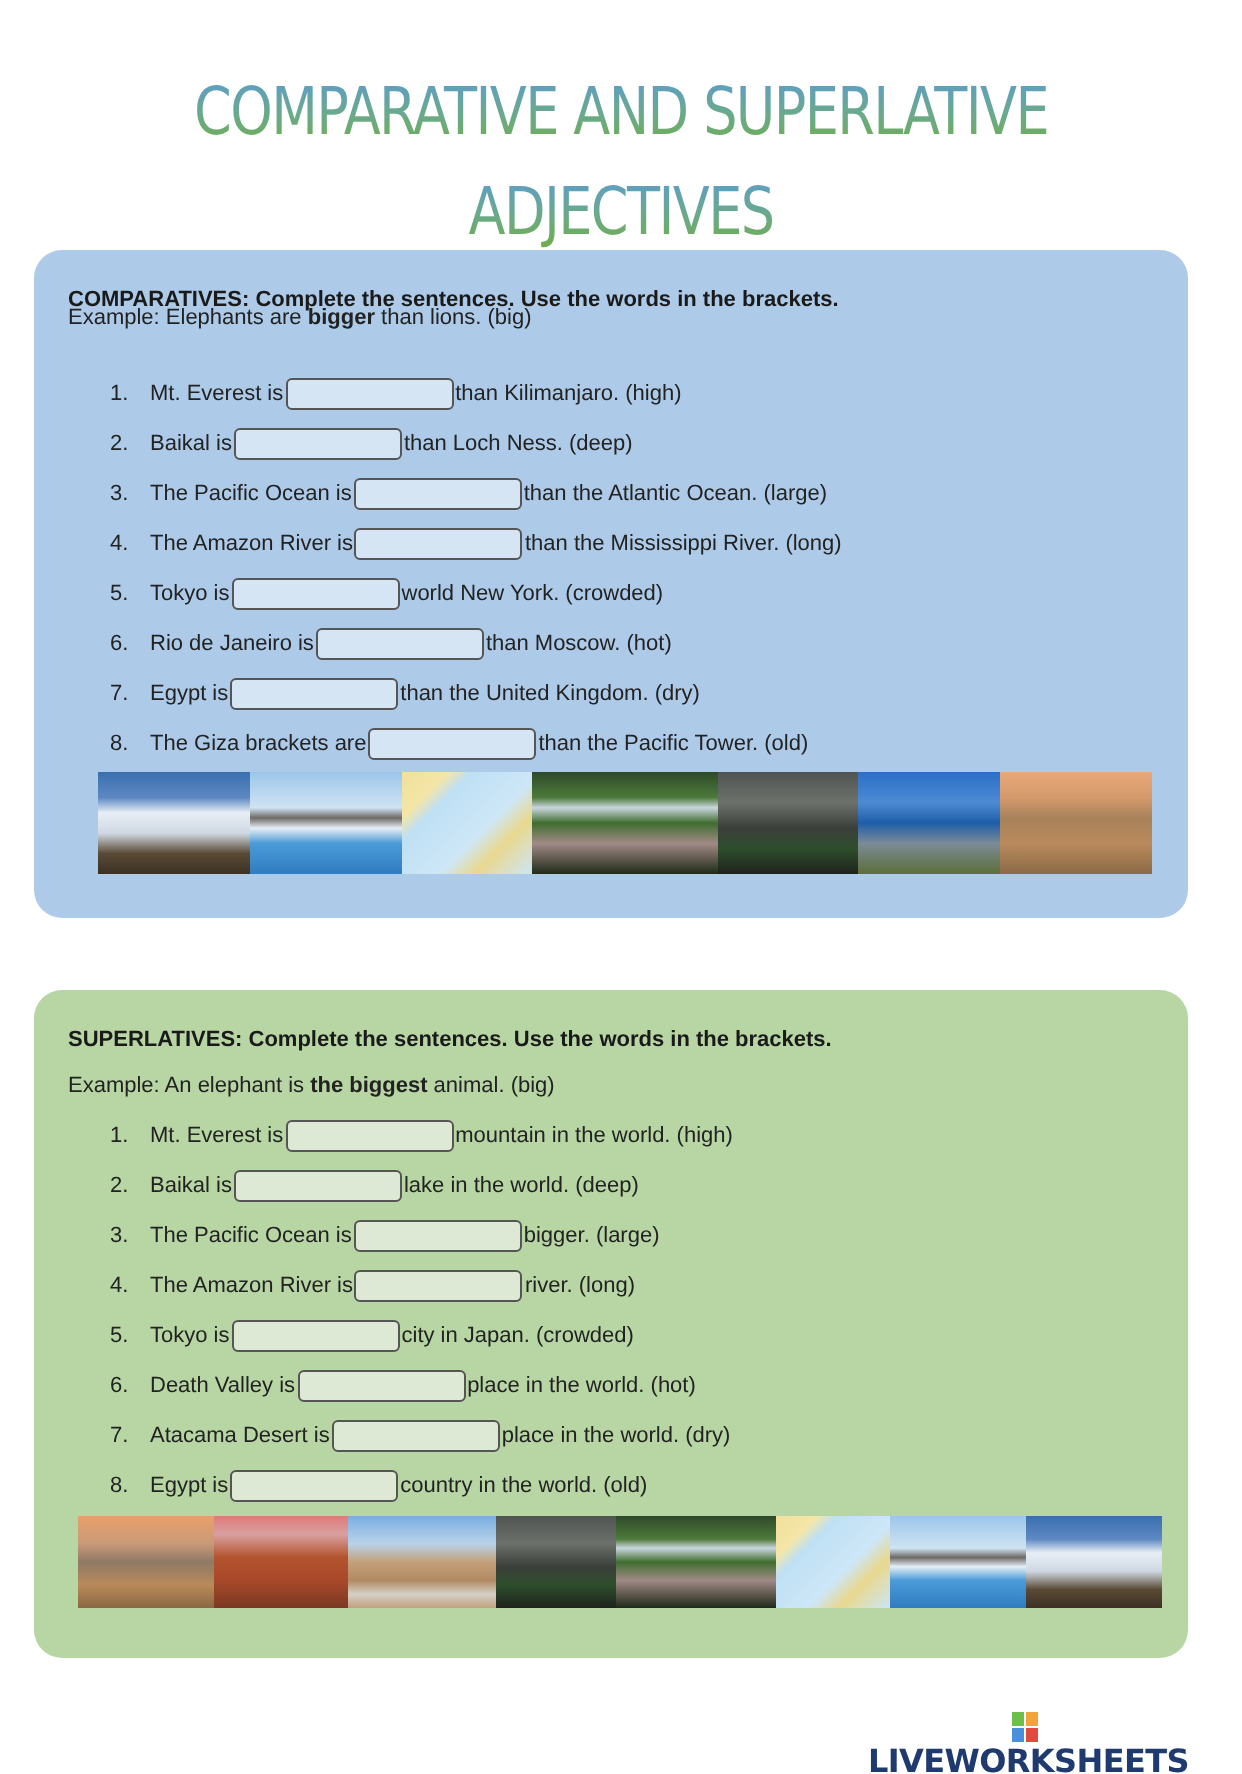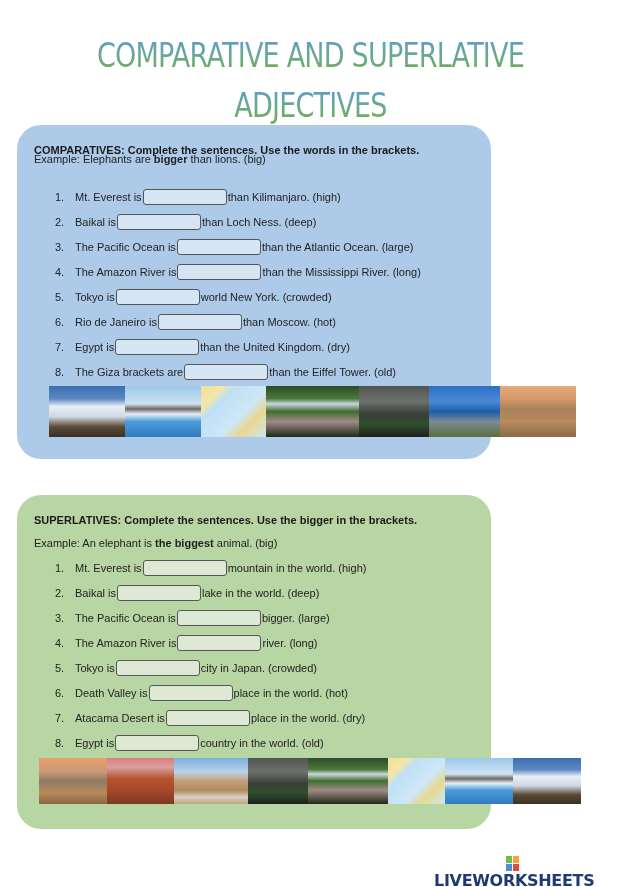--- a/index.html
+++ b/index.html
@@ -11,21 +11,21 @@
       position: absolute; left: 0; width: 621px; text-align: center;
       font-family: "DejaVu Sans", sans-serif; font-weight: normal;
       font-size: 33px; letter-spacing: -1px; transform: scaleX(0.82); transform-origin: center;
       background: linear-gradient(180deg, #5b9bd5 0%, #6aaa8a 55%, #70ad47 100%);
       -webkit-background-clip: text; background-clip: text; color: transparent;
       text-shadow: none;
     }
     .title.l1 { top: 36px; }
     .title.l2 { top: 86px; }
     .panel {
-      position: absolute; left: 17px; width: 474px; border-radius: 24px;
+      position: absolute; left: 17px; width: 577px; border-radius: 14px;
     }
     .panel.blue { top: 125px; height: 334px; background: #adcbe8; }
     .panel.green { top: 495px; height: 334px; background: #b7d6a4; }
     .heading {
       position: absolute; left: 17px; font-size: 11px; font-weight: bold; color: #1a1a1a;
     }
     .example {
       position: absolute; left: 17px; font-size: 11px; color: #222;
     }
     .example b { font-weight: bold; }
@@ -102,36 +102,36 @@
   <div class="item" style="top:213px">
     <span class="num">7.</span>
     <span>Egypt is</span>
     <input class="ans" style="width: 84px;" value="">
     <span>than the United Kingdom. (dry)</span>
   </div>
   <div class="item" style="top:238px">
     <span class="num">8.</span>
     <span>The Giza brackets are</span>
     <input class="ans" style="width: 84px;" value="">
-    <span>than the Eiffel Tower. (old)</span>
+    <span>than the Pacific Tower. (old)</span>
   </div>
 
   <div class="strip" style="left:32px; top:261px;">
     <div class="img" style="width:76px; background:linear-gradient(180deg,#3a6fb0 0%,#5d88c2 25%,#e8eef5 40%,#cfd8e3 60%,#5a4a35 80%,#3b3023 100%);"></div>
     <div class="img" style="width:76px; background:linear-gradient(180deg,#9cc6ea 0%,#cfe3f3 35%,#6e6a66 45%,#e6eef6 55%,#4b9bd8 70%,#2f7cc0 100%);"></div>
     <div class="img" style="width:65px; background:linear-gradient(135deg,#f2e09a 0%,#f4e6a8 20%,#bfe0f4 30%,#cde7f7 60%,#e9d88f 75%,#cbe6f6 100%);"></div>
     <div class="img" style="width:93px; background:linear-gradient(180deg,#2e4a2a 0%,#4d7a3a 25%,#c9d6de 35%,#3f6d2e 50%,#a08a86 70%,#1f2a18 100%);"></div>
     <div class="img" style="width:70px; background:linear-gradient(180deg,#505552 0%,#6d716c 30%,#3b3f3a 55%,#2e4e2c 75%,#1e221d 100%);"></div>
     <div class="img" style="width:71px; background:linear-gradient(180deg,#2b6fc6 0%,#4d8ad4 30%,#1e5ea8 50%,#7b8a96 70%,#5c6e3a 100%);"></div>
     <div class="img" style="width:76px; background:linear-gradient(180deg,#e8a878 0%,#d49a6c 25%,#a8825a 45%,#b98a5c 70%,#8a6a46 100%);"></div>
   </div>
 </div>
 
 <div class="panel green">
-  <div class="heading" style="top:19px">SUPERLATIVES: Complete the sentences. Use the bigger in the brackets.</div>
+  <div class="heading" style="top:19px">SUPERLATIVES: Complete the sentences. Use the words in the brackets.</div>
   <div class="example" style="top:42px"><span>Example: An elephant is </span><b>the biggest</b><span> animal. (big)</span></div>
 
   <div class="item" style="top:64px">
     <span class="num">1.</span>
     <span>Mt. Everest is</span>
     <input class="ans" style="width: 84px;" value="">
     <span>mountain in the world. (high)</span>
   </div>
   <div class="item" style="top:89px">
     <span class="num">2.</span>

